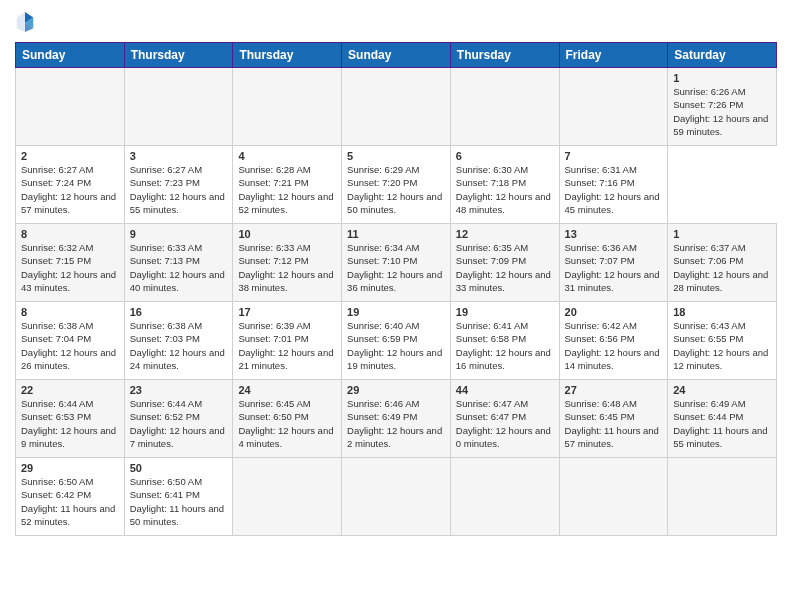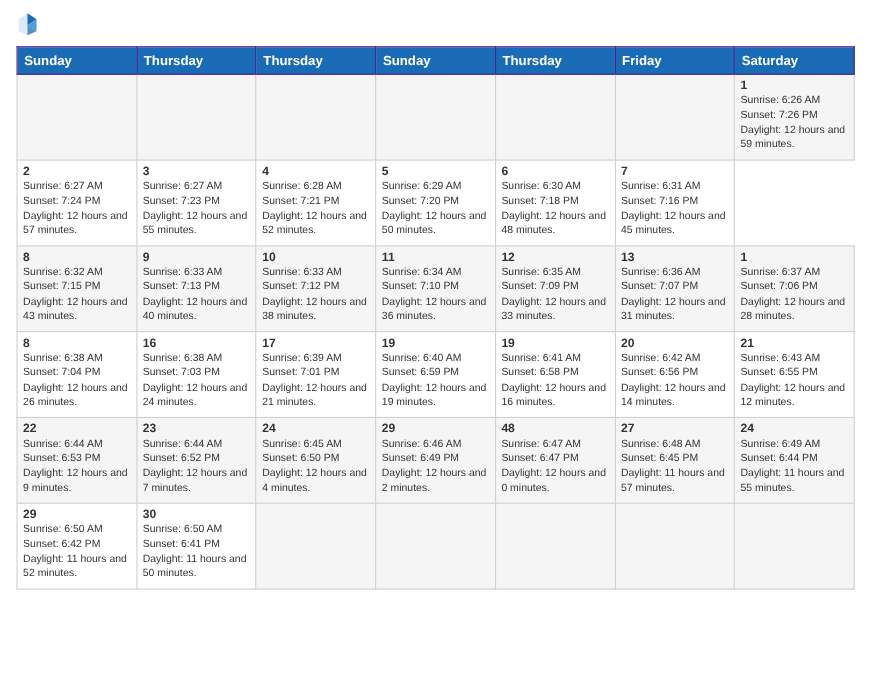--- a/index.html
+++ b/index.html
@@ -221,21 +221,21 @@
           </td>
           <td>
             <span class="day-num">19</span>
             <div class="day-info">Sunrise: 6:41 AM<br>Sunset: 6:58 PM<br>Daylight: 12 hours and 16 minutes.</div>
           </td>
           <td>
             <span class="day-num">20</span>
             <div class="day-info">Sunrise: 6:42 AM<br>Sunset: 6:56 PM<br>Daylight: 12 hours and 14 minutes.</div>
           </td>
           <td>
-            <span class="day-num">21</span>
+            <span class="day-num">18</span>
             <div class="day-info">Sunrise: 6:43 AM<br>Sunset: 6:55 PM<br>Daylight: 12 hours and 12 minutes.</div>
           </td>
         </tr>
         <tr>
           <td>
             <span class="day-num">22</span>
             <div class="day-info">Sunrise: 6:44 AM<br>Sunset: 6:53 PM<br>Daylight: 12 hours and 9 minutes.</div>
           </td>
           <td>
             <span class="day-num">23</span>
@@ -243,39 +243,39 @@
           </td>
           <td>
             <span class="day-num">24</span>
             <div class="day-info">Sunrise: 6:45 AM<br>Sunset: 6:50 PM<br>Daylight: 12 hours and 4 minutes.</div>
           </td>
           <td>
             <span class="day-num">29</span>
             <div class="day-info">Sunrise: 6:46 AM<br>Sunset: 6:49 PM<br>Daylight: 12 hours and 2 minutes.</div>
           </td>
           <td>
-            <span class="day-num">48</span>
+            <span class="day-num">44</span>
             <div class="day-info">Sunrise: 6:47 AM<br>Sunset: 6:47 PM<br>Daylight: 12 hours and 0 minutes.</div>
           </td>
           <td>
             <span class="day-num">27</span>
             <div class="day-info">Sunrise: 6:48 AM<br>Sunset: 6:45 PM<br>Daylight: 11 hours and 57 minutes.</div>
           </td>
           <td>
             <span class="day-num">24</span>
             <div class="day-info">Sunrise: 6:49 AM<br>Sunset: 6:44 PM<br>Daylight: 11 hours and 55 minutes.</div>
           </td>
         </tr>
         <tr>
           <td>
             <span class="day-num">29</span>
             <div class="day-info">Sunrise: 6:50 AM<br>Sunset: 6:42 PM<br>Daylight: 11 hours and 52 minutes.</div>
           </td>
           <td>
-            <span class="day-num">30</span>
+            <span class="day-num">50</span>
             <div class="day-info">Sunrise: 6:50 AM<br>Sunset: 6:41 PM<br>Daylight: 11 hours and 50 minutes.</div>
           </td>
           <td class="empty-cell"></td>
           <td class="empty-cell"></td>
           <td class="empty-cell"></td>
           <td class="empty-cell"></td>
           <td class="empty-cell"></td>
         </tr>
       </tbody>
   </table>

